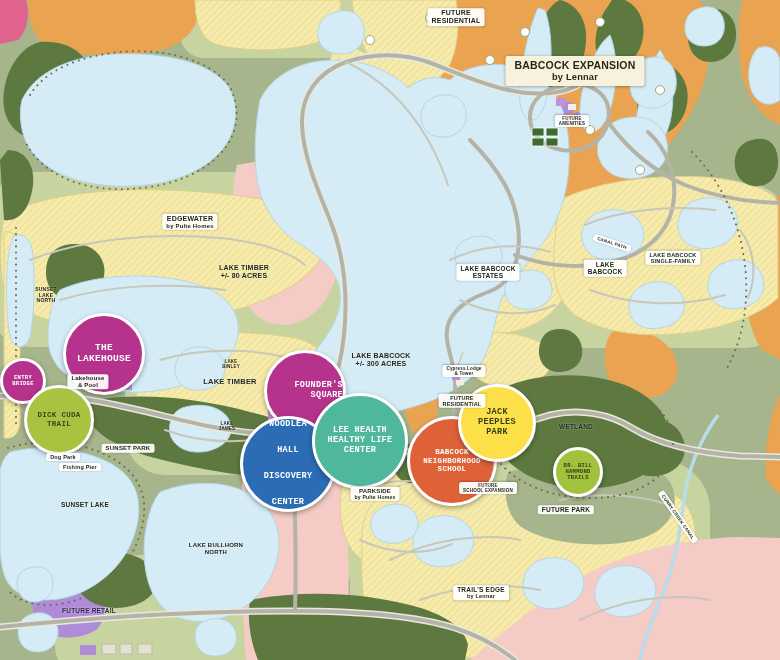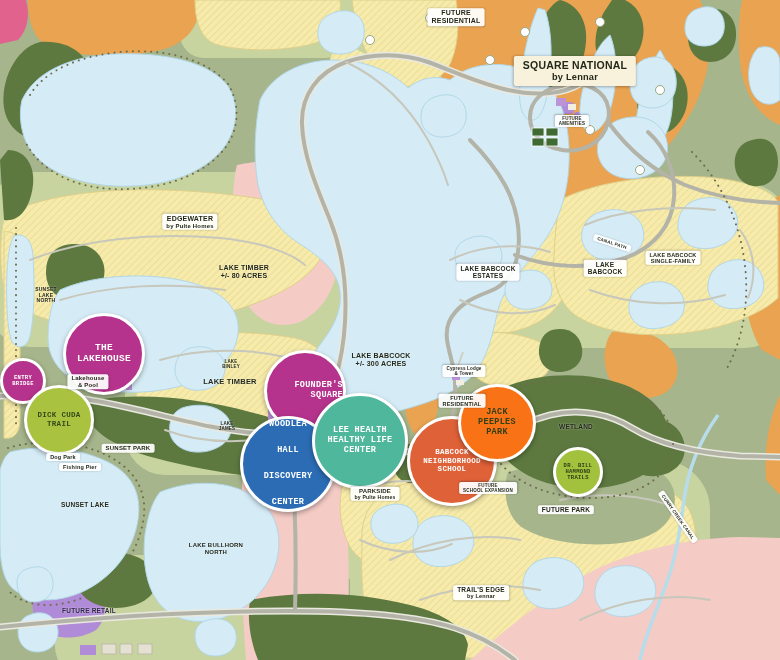--- a/index.html
+++ b/index.html
@@ -262,38 +262,38 @@
       <div class="badge" style="left: 360px; top: 441px; width: 90px; height: 90px; background: rgb(79, 183, 155); color: rgb(255, 255, 255); font-size: 8.5px;">
         <span>LEE HEALTH</span>
         <span>HEALTHY LIFE</span>
         <span>CENTER</span>
       </div>
       <div class="badge" style="left: 452px; top: 461px; width: 84px; height: 84px; background: rgb(223, 97, 56); color: rgb(255, 255, 255); font-size: 7.5px;">
         <span>BABCOCK</span>
         <span>NEIGHBORHOOD</span>
         <span>SCHOOL</span>
       </div>
-      <div class="badge" style="left: 497px; top: 423px; width: 72px; height: 72px; background: #f97316; color: rgb(47, 63, 24); font-size: 8.5px;">
+      <div class="badge" style="left: 497px; top: 423px; width: 72px; height: 72px; background: #fde047; color: rgb(47, 63, 24); font-size: 8.5px;">
         <span>JACK</span>
         <span>PEEPLES</span>
         <span>PARK</span>
       </div>
       <div class="badge" style="left: 578px; top: 472px; width: 44px; height: 44px; background: rgb(162, 193, 61); color: rgb(47, 63, 24); font-size: 5.5px;">
         <span>DR. BILL</span>
         <span>HAMMOND</span>
         <span>TRAILS</span>
       </div>
     </div>
 <div id="labels-layer" class="layer">
       <div class="lbl box" style="left: 456px; top: 17px; font-size: 7px; transform: translate(-50%, -50%);">
         <span>FUTURE</span>
         <span>RESIDENTIAL</span>
       </div>
       <div class="lbl cream" style="left: 575px; top: 71px; font-size: 10.5px; transform: translate(-50%, -50%);">
-        <span>SQUARE NATIONAL</span>
+        <span>BABCOCK EXPANSION</span>
         <span>by Lennar</span>
       </div>
       <div class="lbl box" style="left: 572px; top: 121px; font-size: 4.5px; transform: translate(-50%, -50%);">
         <span>FUTURE</span>
         <span>AMENITIES</span>
       </div>
       <div class="lbl box" style="left: 190px; top: 222px; font-size: 7px; transform: translate(-50%, -50%);">
         <span>EDGEWATER</span>
         <span class="sub">by Pulte Homes</span>
       </div>

